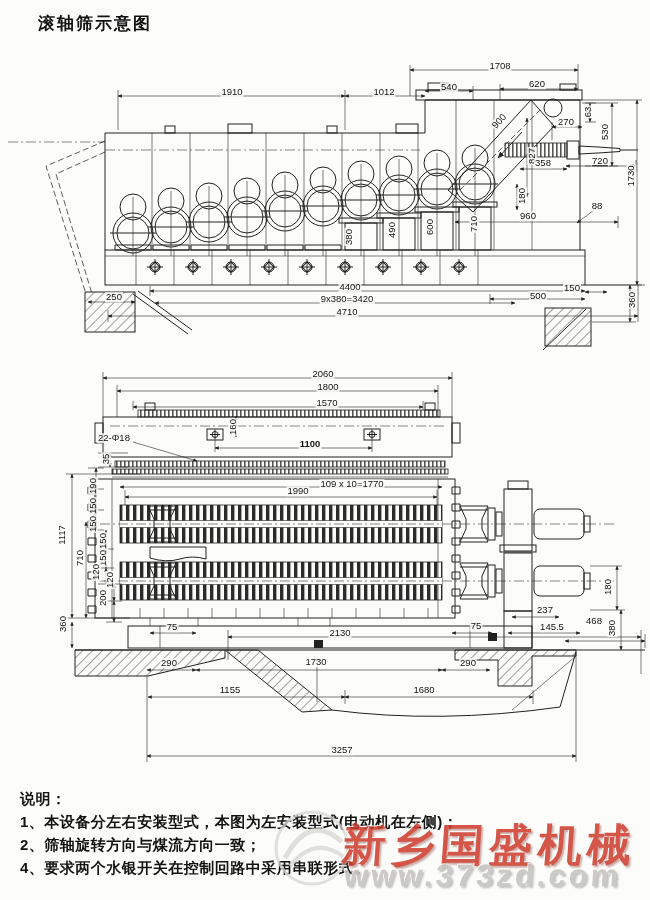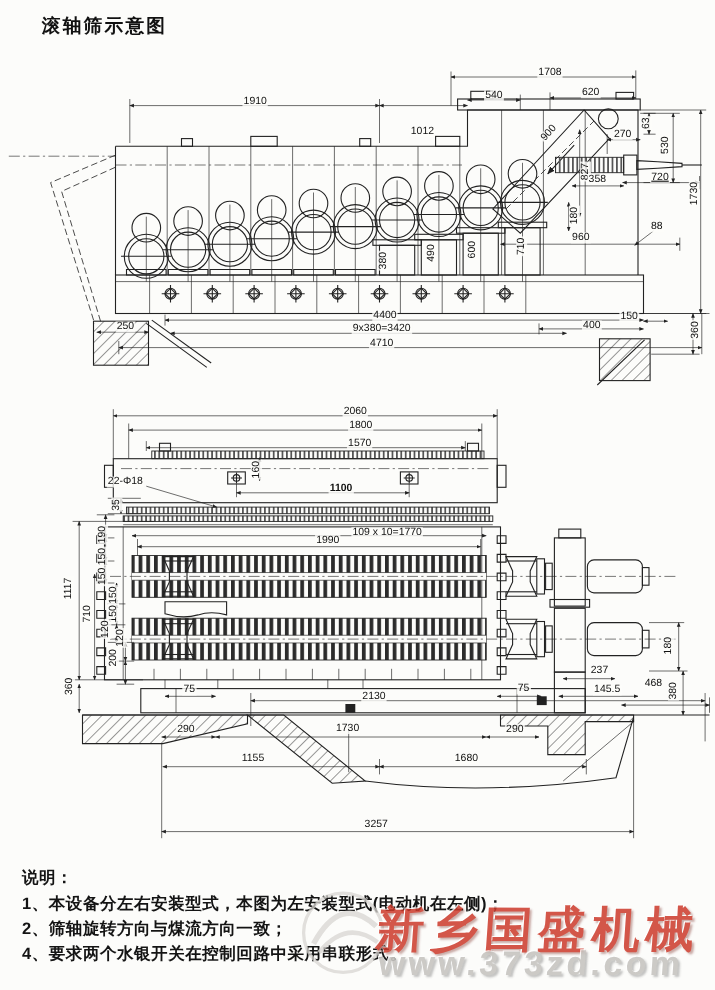--- a/index.html
+++ b/index.html
@@ -273,21 +273,21 @@
       <line class="dl" x1="196" y1="670" x2="442" y2="670" marker-start="url(#ar)" marker-end="url(#ar)"></line>
       <line class="dl" x1="442" y1="670" x2="490" y2="670" marker-start="url(#ar)" marker-end="url(#ar)"></line>
       <line class="dl" x1="148" y1="697" x2="345" y2="697" marker-start="url(#ar)" marker-end="url(#ar)"></line>
       <line class="dl" x1="345" y1="697" x2="533" y2="697" marker-start="url(#ar)" marker-end="url(#ar)"></line>
       <line class="dl" x1="147" y1="756" x2="576" y2="756" marker-start="url(#ar)" marker-end="url(#ar)"></line>
     </g>
   </svg>
 
   <div>
       <span class="dim" style="left: 232px; top: 92px;">1910</span>
-      <span class="dim" style="left: 384px; top: 92px; margin-top: 28px;">1012</span>
+      <span class="dim" style="left: 384px; top: 92px;">1012</span>
       <span class="dim" style="left: 500px; top: 66px;">1708</span>
       <span class="dim" style="left: 449px; top: 87px;">540</span>
       <span class="dim" style="left: 537px; top: 84px;">620</span>
       <span class="dim" style="left: 566px; top: 122px;">270</span>
       <span class="dim" style="left: 588px; top: 112px; transform: translate(-50%, -50%) rotate(-90deg);">63</span>
       <span class="dim" style="left: 605px; top: 132px; transform: translate(-50%, -50%) rotate(-90deg);">530</span>
       <span class="dim" style="left: 499px; top: 121px; transform: translate(-50%, -50%) rotate(-48deg);">900</span>
       <span class="dim" style="left: 532px; top: 156px; transform: translate(-50%, -50%) rotate(-90deg);">827</span>
       <span class="dim" style="left: 543px; top: 163px;">358</span>
       <span class="dim" style="left: 600px; top: 161px; text-decoration: underline;">720</span>
@@ -296,21 +296,21 @@
       <span class="dim" style="left: 597px; top: 206px;">88</span>
       <span class="dim" style="left: 528px; top: 216px;">960</span>
       <span class="dim" style="left: 474px; top: 224px; transform: translate(-50%, -50%) rotate(-90deg);">710</span>
       <span class="dim" style="left: 430px; top: 227px; transform: translate(-50%, -50%) rotate(-90deg);">600</span>
       <span class="dim" style="left: 392px; top: 230px; transform: translate(-50%, -50%) rotate(-90deg);">490</span>
       <span class="dim" style="left: 349px; top: 237px; transform: translate(-50%, -50%) rotate(-90deg);">380</span>
       <span class="dim" style="left: 114px; top: 297px;">250</span>
       <span class="dim" style="left: 350px; top: 287px;">4400</span>
       <span class="dim" style="left: 347px; top: 299px;">9x380=3420</span>
       <span class="dim" style="left: 347px; top: 312px;">4710</span>
-      <span class="dim" style="left: 538px; top: 296px;">400</span>
+      <span class="dim" style="left: 538px; top: 296px;">500</span>
       <span class="dim" style="left: 572px; top: 288px;">150</span>
       <span class="dim" style="left: 632px; top: 300px; transform: translate(-50%, -50%) rotate(-90deg);">360</span>
     </div>
   <div>
       <span class="dim" style="left: 323px; top: 374px;">2060</span>
       <span class="dim" style="left: 328px; top: 387px;">1800</span>
       <span class="dim" style="left: 327px; top: 403px; text-align: right;">1570</span>
       <span class="dim" style="left: 114px; top: 438px;">22-Φ18</span>
       <span class="dim" style="left: 233px; top: 427px; transform: translate(-50%, -50%) rotate(-90deg);">160</span>
       <span class="dim" style="left: 310px; top: 444px; font-weight: bold;">1100</span>

